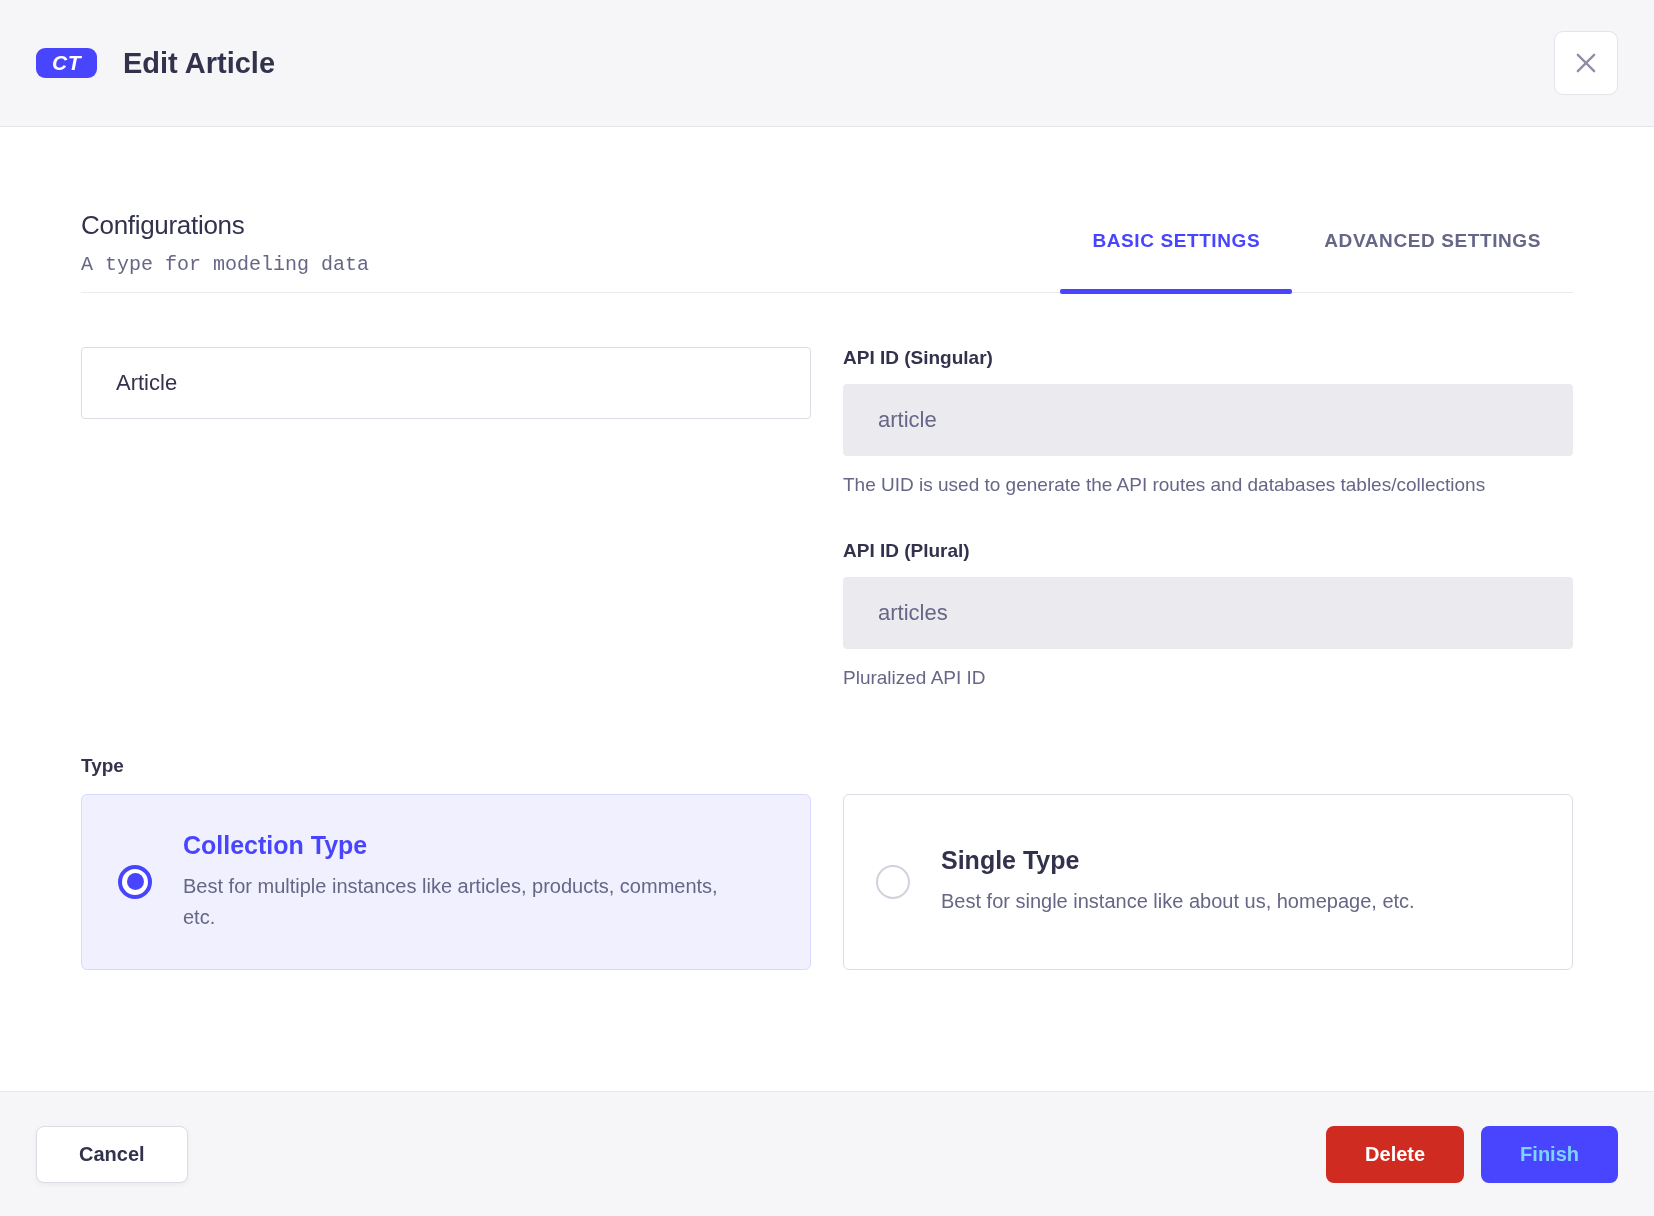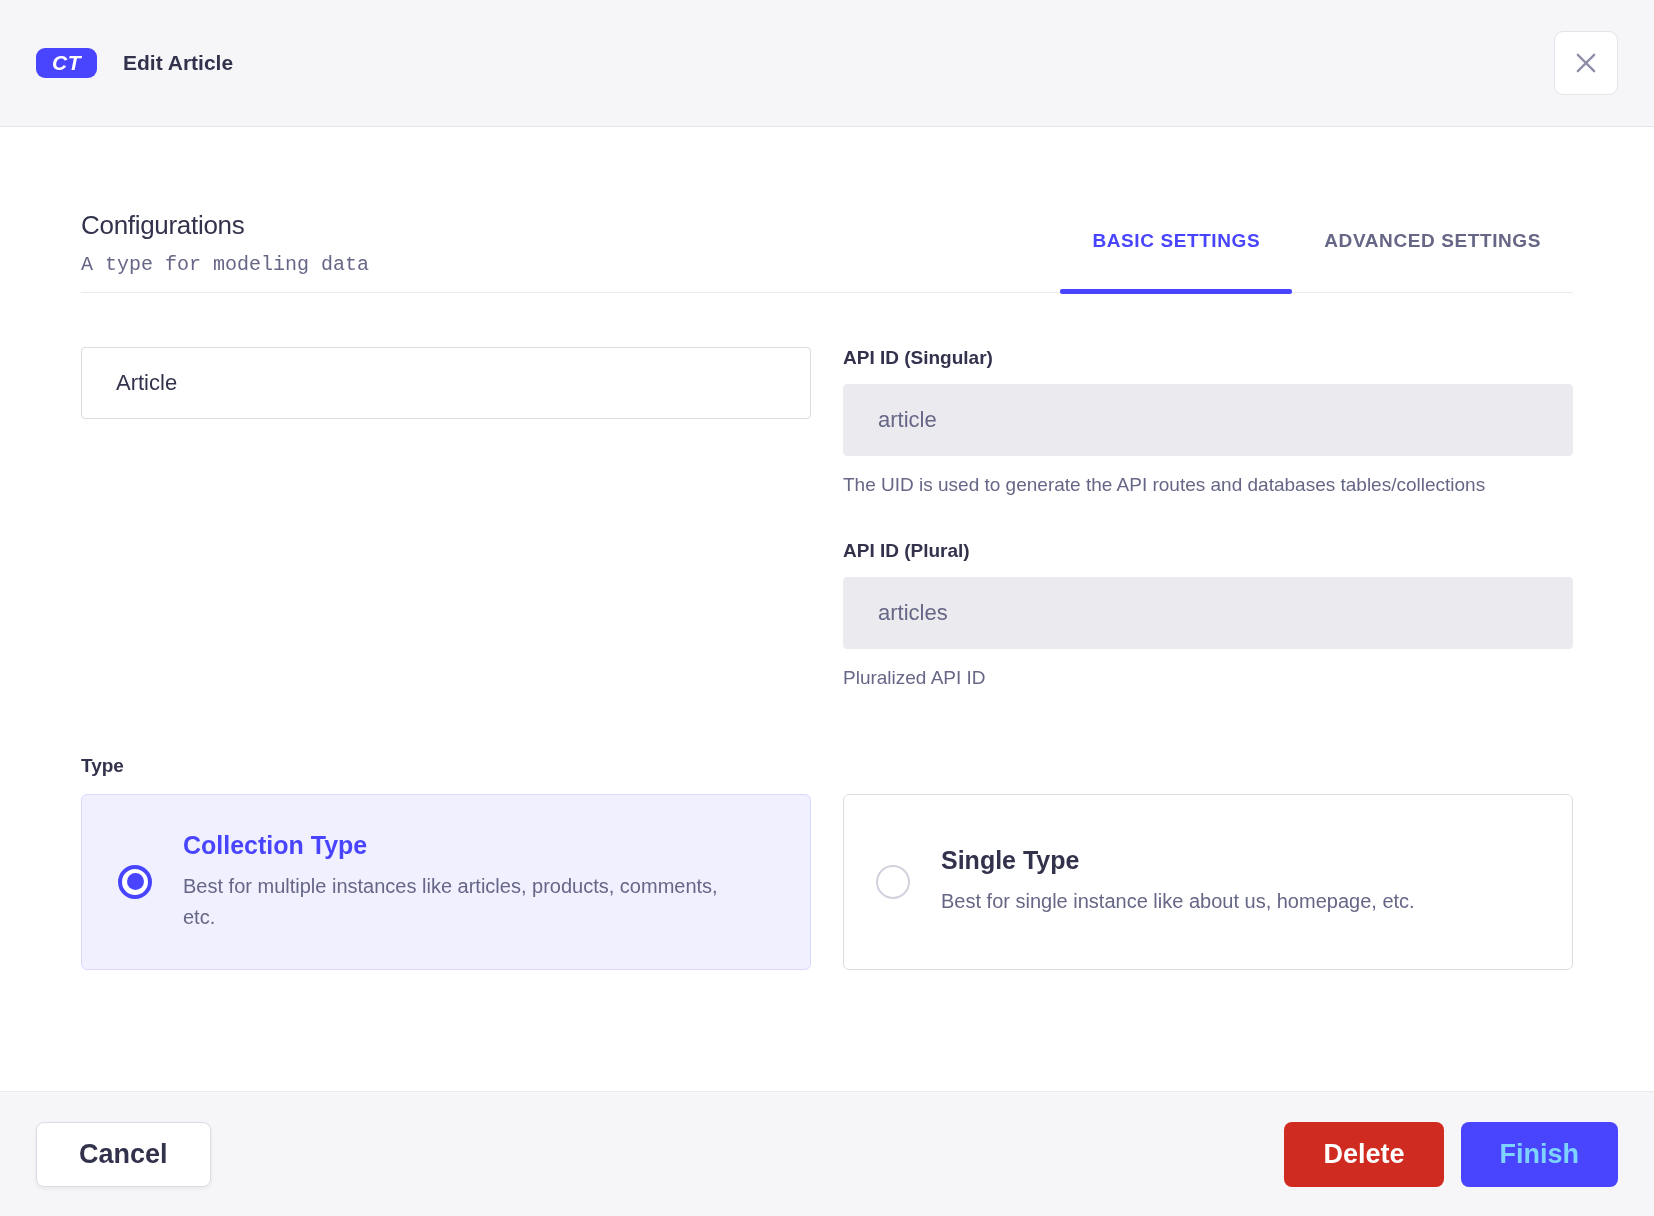--- a/index.html
+++ b/index.html
@@ -40,21 +40,21 @@
     border-radius:9px;
     color:#ffffff;
     font-size:21px;
     font-weight:bold;
     font-style:italic;
     letter-spacing:.5px;
     display:flex;align-items:center;justify-content:center;
   }
   .modal-title{
     margin-left:26px;
-    font-size:21px;
+    font-size:29px;
     font-weight:bold;
     color:var(--text-dark);
   }
   .close-btn{
     margin-left:auto;
     width:64px;height:64px;
     background:#fff;
     border:1px solid #e3e3e9;
     border-radius:9px;
     display:flex;align-items:center;justify-content:center;
@@ -206,21 +206,21 @@
   .modal-footer{
     flex:0 0 125px;
     background:var(--surface-gray);
     border-top:1px solid #e9e9ef;
     display:flex;
     align-items:center;
     padding:0 36px;
   }
   .btn{
     font-family:"Liberation Sans", sans-serif;
-    font-size:27px;
+    font-size:20px;
     font-weight:bold;
     border-radius:8px;
     padding:16px 38px;
     cursor:pointer;
     border:1px solid transparent;
   }
   .btn-cancel{
     background:#fff;
     border:1px solid var(--border);
     color:var(--text-dark);

